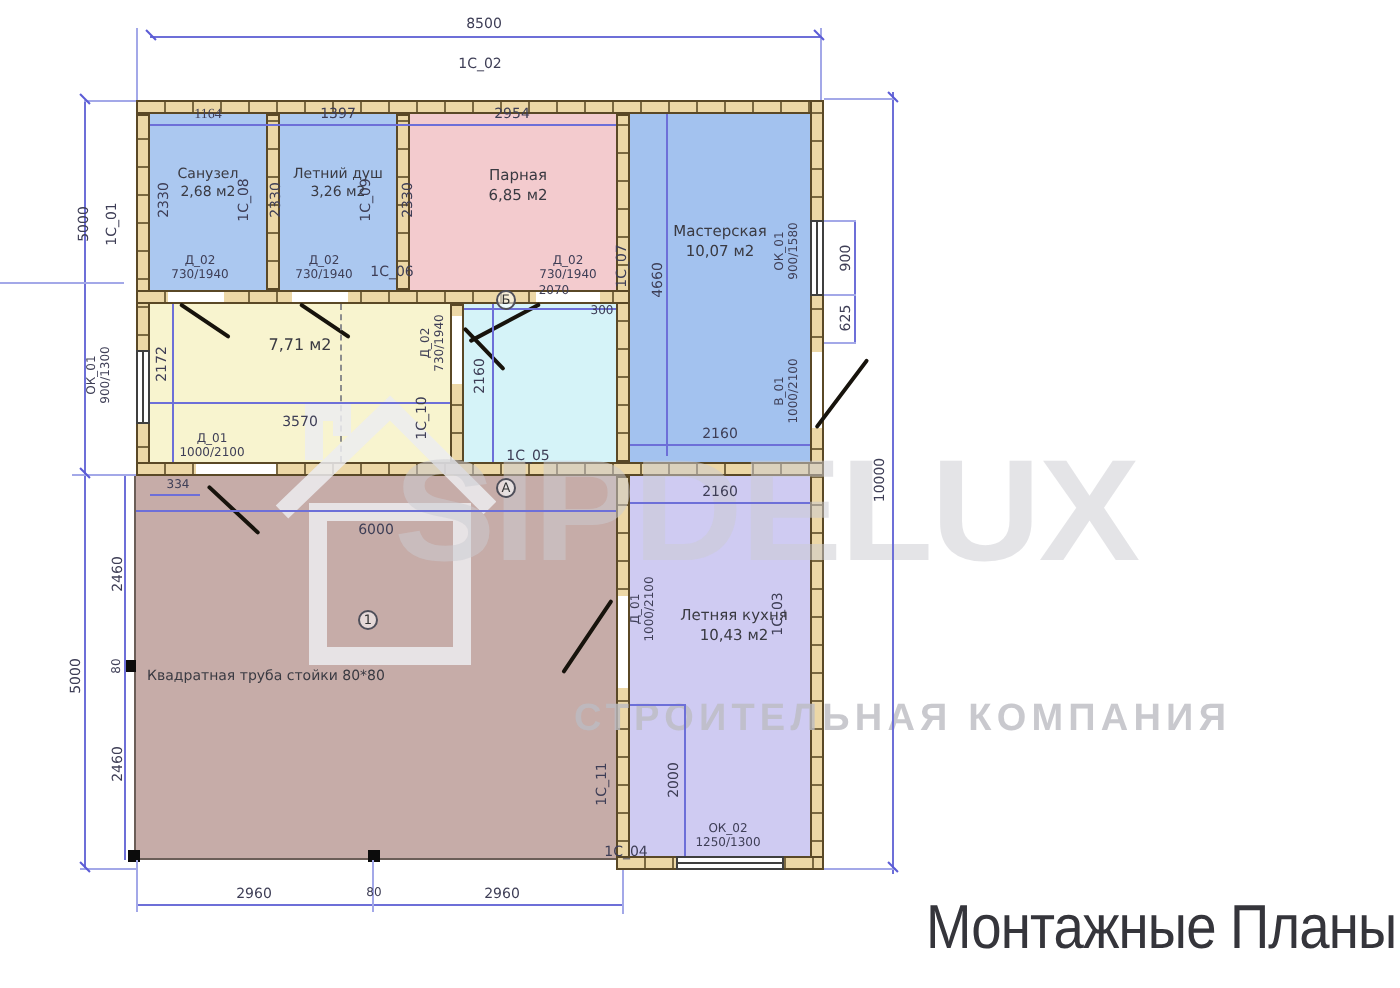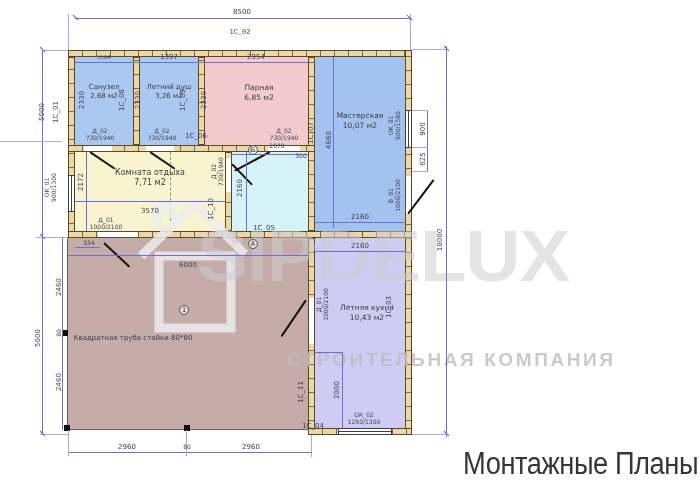--- a/index.html
+++ b/index.html
@@ -141,21 +141,21 @@
   <div class="ext" style="left:311px;top:435px;width:1px;height:22px;"></div>
   <div class="tk" style="left:72px;top:17px;"></div>
   <div class="tk" style="left:406px;top:17px;"></div>
   <div class="tk" style="left:443px;top:48px;"></div>
   <div class="tk" style="left:443px;top:433px;"></div>
   <div class="tk" style="left:39px;top:49px;"></div>
   <div class="tk" style="left:39px;top:236px;"></div>
   <div class="tk" style="left:39px;top:433px;"></div>
 
   <div class="dt ctr" style="left:242px;top:9px;">8500</div>
-  <div class="dt ctr" style="left:240px;top:29px;font-family:Liberation Mono, monospace;">1С_02</div>
+  <div class="dt ctr" style="left:240px;top:29px;">1С_02</div>
   <div class="dt ctr" style="left:104px;top:54px;font-family:Liberation Serif, serif;">1164</div>
   <div class="dt ctr" style="left:169px;top:54px;">1397</div>
   <div class="dt ctr" style="left:256px;top:54px;">2954</div>
   <div class="dt ctr" style="left:196px;top:133px;">1С_06</div>
   <div class="dt ctr" style="left:150px;top:208px;">3570</div>
   <div class="dt ctr" style="left:301px;top:153px;font-size:6px;">300</div>
   <div class="dt ctr" style="left:277px;top:143px;font-size:6px;">2070</div>
   <div class="dt ctr" style="left:360px;top:214px;">2160</div>
   <div class="dt ctr" style="left:89px;top:240px;font-size:6px;">334</div>
   <div class="dt ctr" style="left:188px;top:262px;">6000</div>
@@ -245,21 +245,20 @@
     </div>
   <div class="rl" style="left:205px;top:83px;width:108px;font-size:7.5px;">
     <span class="nm">Парная</span>
     <span class="ar">6,85 м2</span>
     </div>
   <div class="rl" style="left:315px;top:111px;width:90px;font-size:7.5px;">
     <span class="nm">Мастерская</span>
     <span class="ar">10,07 м2</span>
     </div>
   <div class="rl" style="left:75px;top:168px;width:150px;font-size:8px;">
-    <span class="nm">Комната отдыха</span>
     <span class="ar">7,71 м2</span>
     </div>
   <div class="rl" style="left:315px;top:303px;width:104px;font-size:7.5px;">
     <span class="nm">Летняя кухня</span>
     <span class="ar">10,43 м2</span>
     </div>
   <div class="rl" style="left:58px;top:334px;width:150px;font-size:7px;">Квадратная труба стойки 80*80</div>
 
   <div class="title">Монтажные Планы</div>
 

